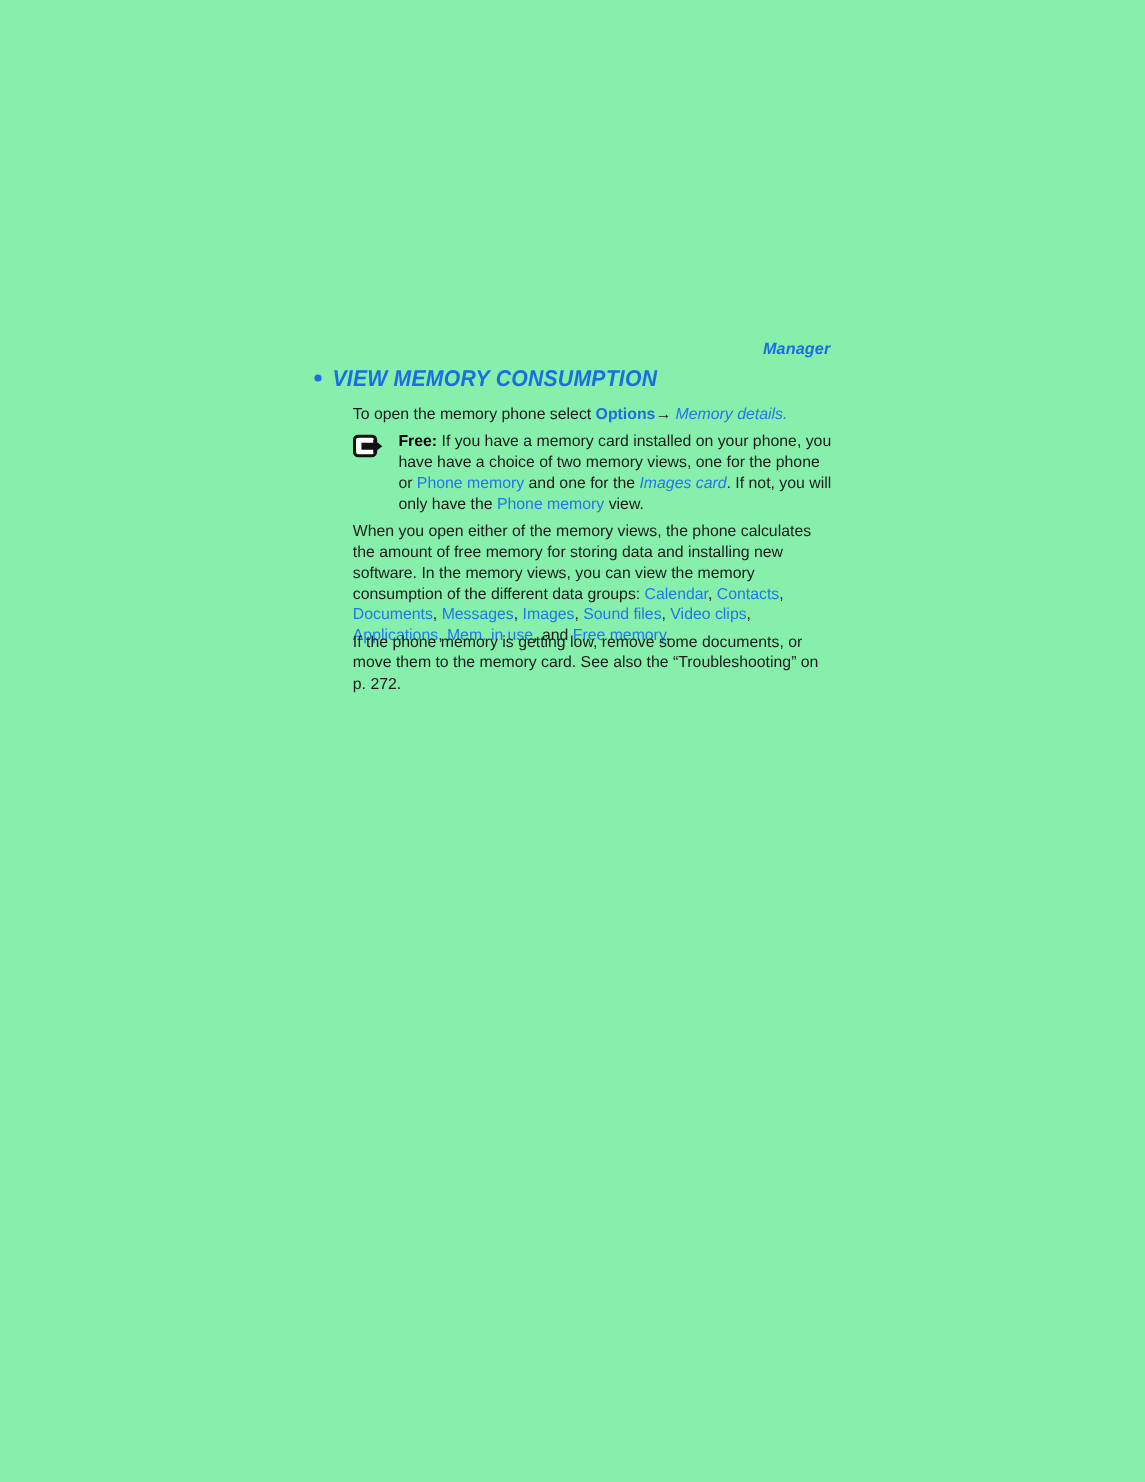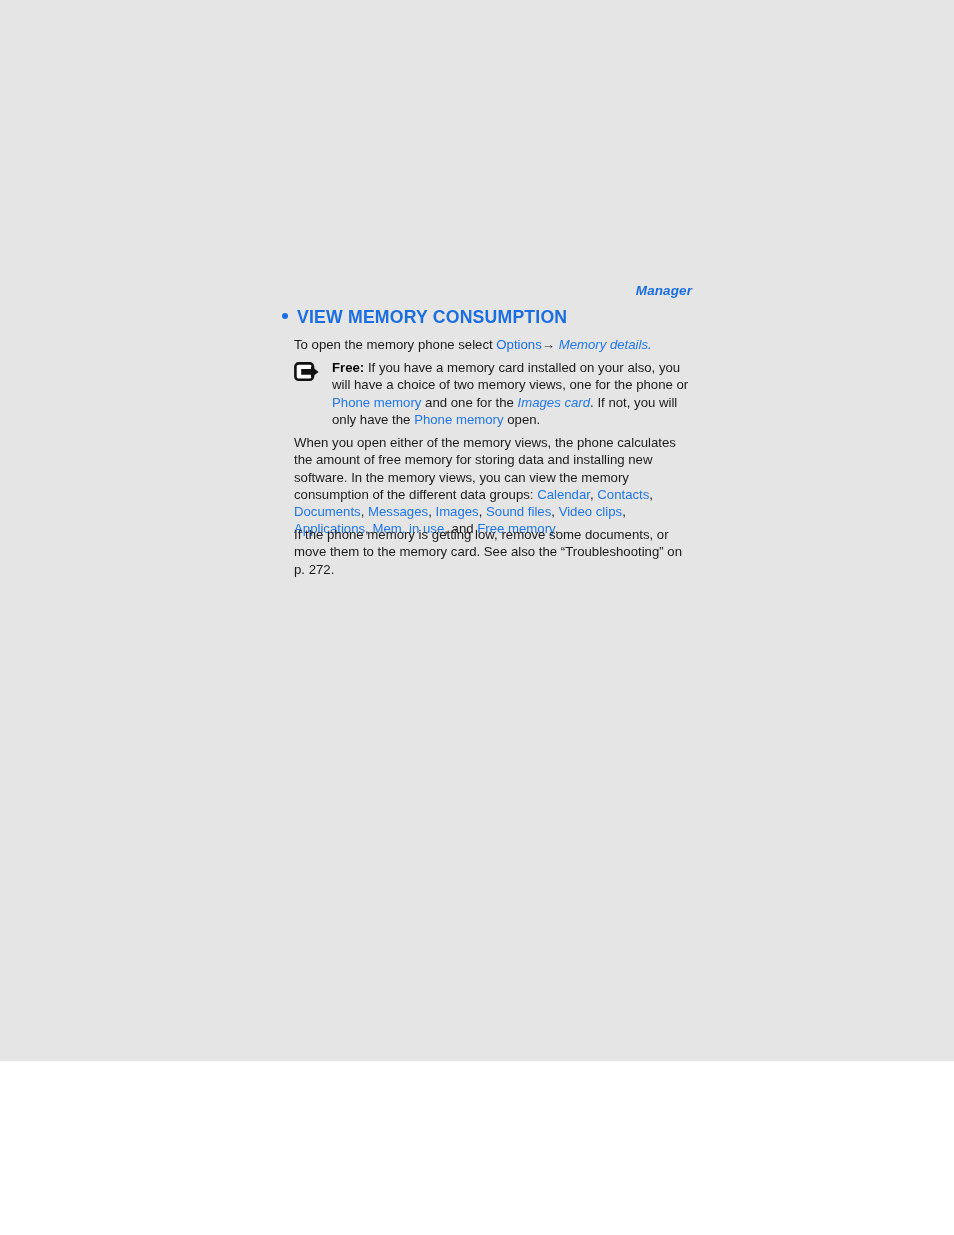--- a/index.html
+++ b/index.html
@@ -12,22 +12,22 @@
     height: 1235px;
     position: relative;
     font-family: "Liberation Sans", sans-serif;
     -webkit-font-smoothing: antialiased;
   }
 
   .page {
     position: absolute;
     left: 0; top: 0;
     width: 954px;
-    height: 1061px;
-    background: #e5e5e5;
+    height: 1235px;
+    background: #86efac;
     overflow: hidden;
   }
 
   
   .running-header {
     position: absolute;
     left: 294px;
     top: 283px;
     width: 398px;
     text-align: right;
@@ -35,29 +35,30 @@
     font-weight: 700;
     font-size: 13.5px;
     color: #1b6ee2;
     letter-spacing: 0.1px;
     white-space: nowrap;
   }
 
   
   .section-heading {
     position: absolute;
-    left: 282px;
+    left: 262px;
     top: 306px;
     width: 420px;
     font-size: 19px;
     font-weight: 700;
     color: #1b6ee2;
     letter-spacing: 0.2px;
     line-height: 22px;
     white-space: nowrap;
+    font-style: italic;
   }
   .section-heading .bullet {
     display: inline-block;
     width: 6px;
     height: 6px;
     border-radius: 50%;
     background: #1b6ee2;
     vertical-align: middle;
     margin-right: 9px;
     margin-bottom: 3px;
@@ -77,21 +78,21 @@
     line-height: 17.3px;
     color: #1b1b1b;
     text-align: left;
   }
   .lead-line { top: 336px; white-space: nowrap; }
   .para-1 { top: 434px; }
   .para-2 { top: 526px; }
 
   
   .lnk { color: #2277e8; }
-  .lnk-b { color: #1b6ee2; font-weight: 400; }
+  .lnk-b { color: #1b6ee2; font-weight: 700; }
   .lnk-i { color: #2277e8; font-style: italic; }
   .arrow { color: #1b1b1b; font-size: 13.2px; }
   b.strong { color: #000000; font-weight: 700; }
 
   
   .note-block {
     position: absolute;
     left: 294px;
     top: 359px;
     width: 400px;
@@ -138,21 +139,21 @@
   </div>
 
   <div class="note-block">
     <div class="note-icon">
       <svg width="30" height="22" viewBox="0 0 30 22" xmlns="http://www.w3.org/2000/svg">
         <rect x="1.4" y="1.4" width="17.6" height="16.4" rx="3.2" ry="3.2" fill="#ffffff" stroke="#111111" stroke-width="2.6"></rect>
         <path d="M7.2 7.0 H17.0 V4.0 L24.6 9.9 L17.0 15.8 V12.8 H7.2 Z" fill="#111111"></path>
       </svg>
     </div>
     <div class="note-text">
-      <b class="strong">Free:</b><span> If you have a memory card installed on your also, you will have a choice of two memory views, one for the phone or </span><span class="lnk">Phone memory</span><span> and one for the </span><span class="lnk-i">Images card</span><span>. If not, you will only have the </span><span class="lnk">Phone memory</span><span> open.</span>
+      <b class="strong">Free:</b><span> If you have a memory card installed on your phone, you have have a choice of two memory views, one for the phone or </span><span class="lnk">Phone memory</span><span> and one for the </span><span class="lnk-i">Images card</span><span>. If not, you will only have the </span><span class="lnk">Phone memory</span><span> view.</span>
     </div>
   </div>
 
   <div class="body-text para-1">
     <span>When you open either of the memory views, the phone calculates the amount of free memory for storing data and installing new software. In the memory views, you can view the memory consumption of the different data groups: </span><span id="data-group-list"><span class="lnk">Calendar</span><span>, </span><span class="lnk">Contacts</span><span>, </span><span class="lnk">Documents</span><span>, </span><span class="lnk">Messages</span><span>, </span><span class="lnk">Images</span><span>, </span><span class="lnk">Sound files</span><span>, </span><span class="lnk">Video clips</span><span>, </span><span class="lnk">Applications</span><span>, </span><span class="lnk">Mem. in use</span><span>, and </span><span class="lnk">Free memory</span><span>.</span></span>
   </div>
 
   <div class="body-text para-2">If the phone memory is getting low, remove some documents, or move them to the memory card. See also the “Troubleshooting” on p. 272.</div>
 
 

